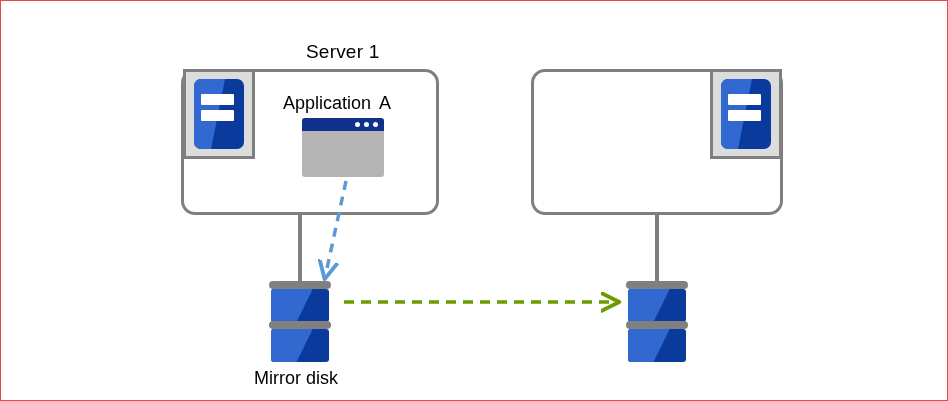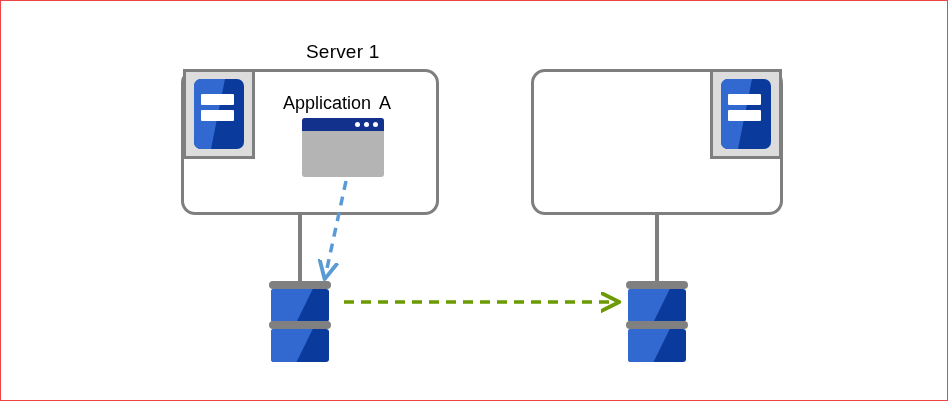--- a/index.html
+++ b/index.html
@@ -244,20 +244,21 @@
   <div id="connector1" class="connector"></div>
   <div id="connector2" class="connector"></div>
 
   <div id="disk1" class="disk">
     <div class="disk-plate p1"></div>
     <div class="disk-block d1"></div>
     <div class="disk-plate p2"></div>
     <div class="disk-block d2"></div>
   </div>
 
+  <div id="disk1-label">Mirror disk</div>
 
   <div id="disk2" class="disk">
     <div class="disk-plate p1"></div>
     <div class="disk-block d1"></div>
     <div class="disk-plate p2"></div>
     <div class="disk-block d2"></div>
   </div>
 
 
   <svg id="arrows" viewBox="0 0 948 401">

